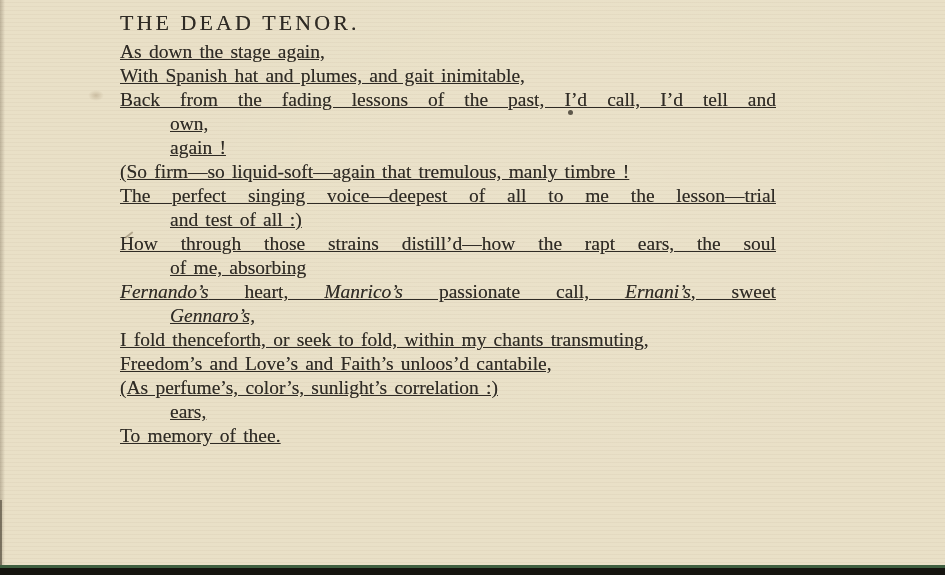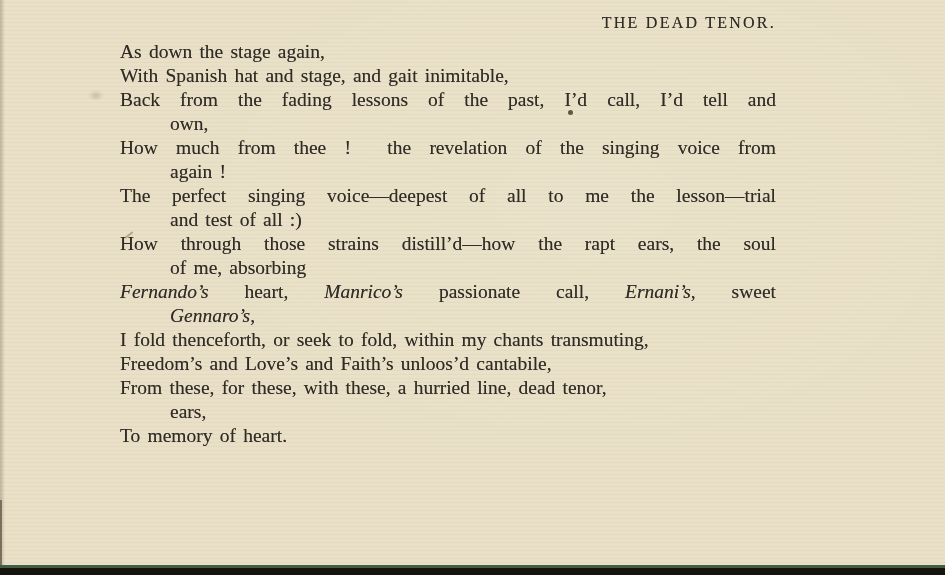--- a/index.html
+++ b/index.html
@@ -19,37 +19,38 @@
 
   .column {
     position: absolute;
     left: 120px;
     top: 13px;
     width: 656px;
   }
 
   .title {
     margin: 0 0 7px 0;
-    font-size: 16px;
+    font-size: 22px;
     line-height: 20px;
     font-weight: normal;
     letter-spacing: 0.14em;
-    text-align: right;
+    text-align: left;
     text-shadow: 0 0 0.5px rgba(47,43,37,0.55);
   }
 
   .body {
     font-size: 19.5px;
     word-spacing: 0.12em;
   }
 
   .line {
     line-height: 24px;
     white-space: pre-wrap;
     text-shadow: 0 0 0.5px rgba(47,43,37,0.5);
+    text-decoration: underline;
   }
 
   .line.indent { padding-left: 50px; }
 
   .line.justify {
     text-align: justify;
     text-align-last: justify;
   }
 
   .italic { font-style: italic; }
@@ -101,36 +102,36 @@
   }
 </style>
 </head>
 <body>
 
 <div class="scan">
   <div class="column">
     <h1 class="title">THE DEAD TENOR.</h1>
     <div class="body">
         <div class="line"><span>As down the stage again,</span></div>
-        <div class="line"><span>With Spanish hat and stage, and gait inimitable,</span></div>
+        <div class="line"><span>With Spanish hat and plumes, and gait inimitable,</span></div>
         <div class="line justify"><span>Back from the fading lessons of the past, I’d call, I’d tell and</span></div>
         <div class="line indent"><span>own,</span></div>
-        <div class="line justify"><span>How much from thee !  the revelation of the singing voice from</span></div>
         <div class="line indent"><span>again !</span></div>
+        <div class="line"><span>(So firm—so liquid-soft—again that tremulous, manly timbre !</span></div>
         <div class="line justify"><span>The perfect singing voice—deepest of all to me the lesson—trial</span></div>
         <div class="line indent"><span>and test of all :)</span></div>
         <div class="line justify"><span>How through those strains distill’d—how the rapt ears, the soul</span></div>
         <div class="line indent"><span>of me, absorbing</span></div>
         <div class="line justify"><span class="italic">Fernando’s</span><span> heart, </span><span class="italic">Manrico’s</span><span> passionate call, </span><span class="italic">Ernani’s</span><span>, sweet</span></div>
         <div class="line indent"><span class="italic">Gennaro’s,</span></div>
         <div class="line"><span>I fold thenceforth, or seek to fold, within my chants transmuting,</span></div>
         <div class="line"><span>Freedom’s and Love’s and Faith’s unloos’d cantabile,</span></div>
-        <div class="line"><span>From these, for these, with these, a hurried line, dead tenor,</span></div>
+        <div class="line"><span>(As perfume’s, color’s, sunlight’s correlation :)</span></div>
         <div class="line indent"><span>ears,</span></div>
-        <div class="line"><span>To memory of heart.</span></div>
+        <div class="line"><span>To memory of thee.</span></div>
       </div>
   </div>
 
   <div class="smudge"></div>
   <div class="ink-speck"></div>
   <div class="pen-mark"></div>
   <div class="edge-left"></div>
   <div class="edge-left-lower"></div>
   <div class="band-green"></div>
   <div class="band-black"></div>

